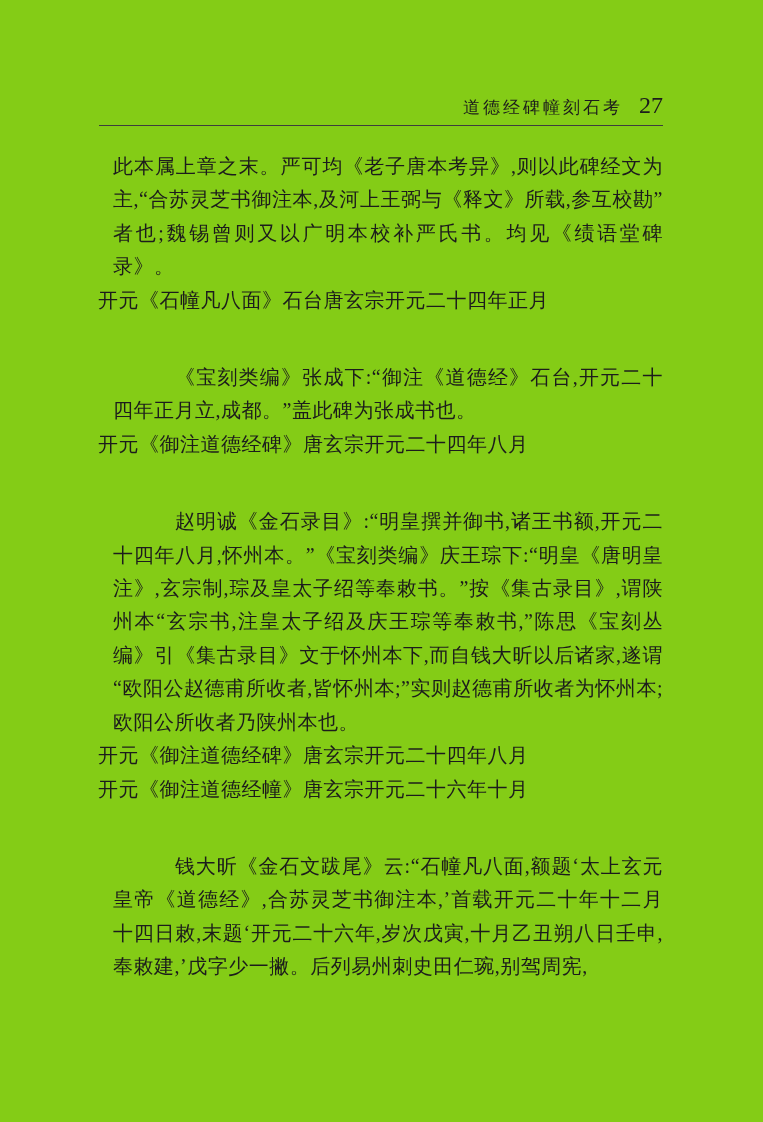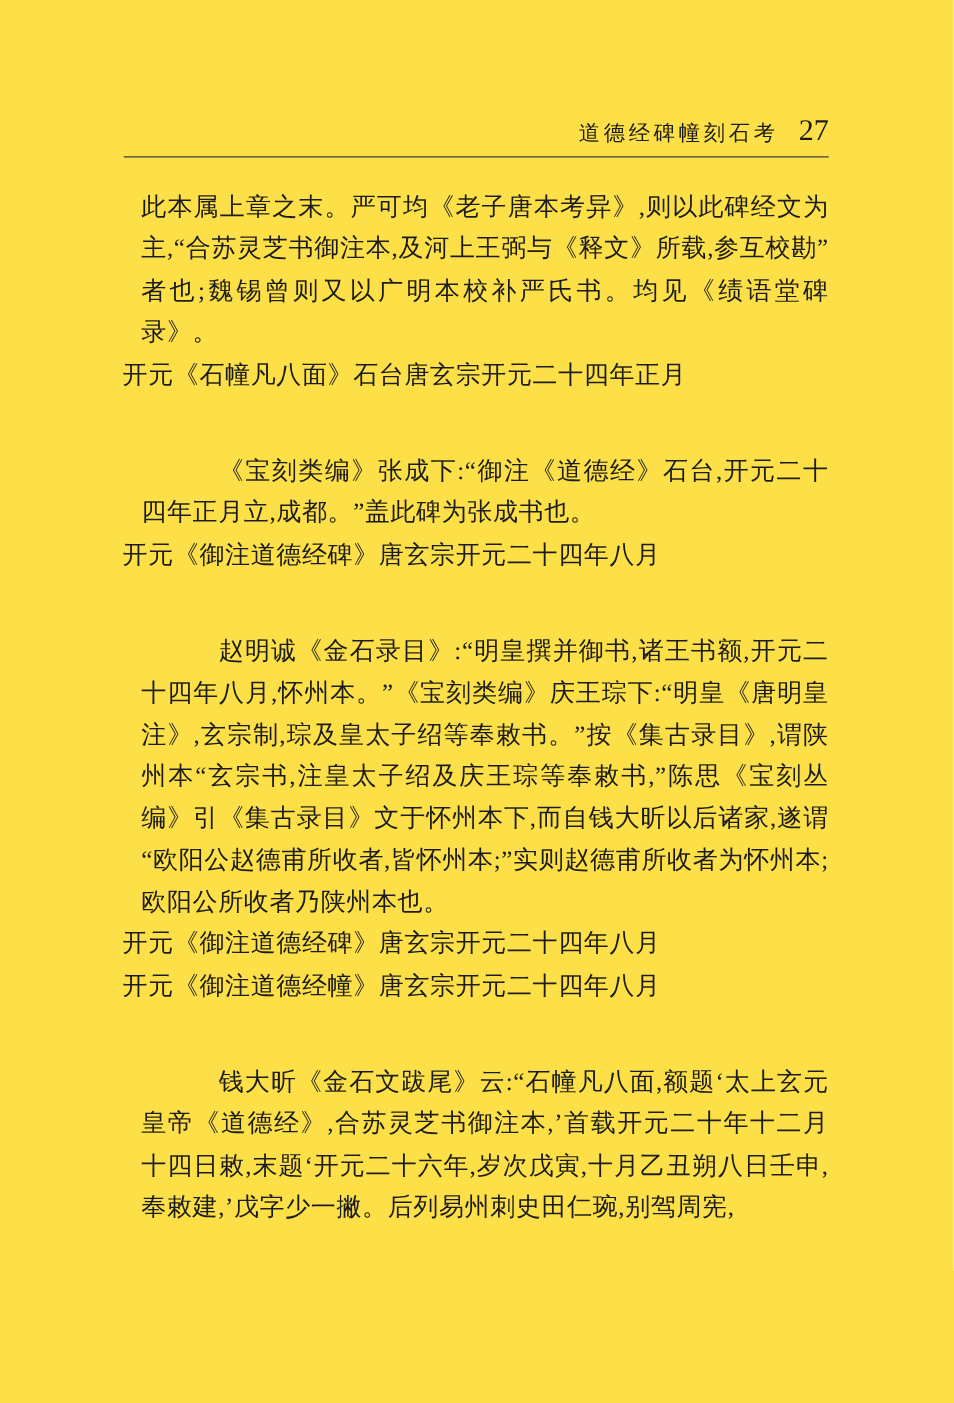--- a/index.html
+++ b/index.html
@@ -4,21 +4,21 @@
 <style>
   html, body {
     margin: 0;
     padding: 0;
     background: #ffffff;
   }
   .page {
     position: relative;
     width: 763px;
     height: 1122px;
-    background: #fde047;
+    background: #84cc16;
     overflow: hidden;
     font-family: "Liberation Serif", "DejaVu Serif", serif;
     color: #1c1c1c;
   }
   .running-header {
     position: absolute;
     top: 92px;
     left: 98px;
     width: 565px;
     display: flex;
@@ -93,19 +93,19 @@
 
     <p class="para quote">《宝刻类编》张成下:“御注《道德经》石台,开元二十四年正月立,成都。”盖此碑为张成书也。</p>
 
     <h2 class="entry-heading">开元《御注道德经碑》唐玄宗开元二十四年八月</h2>
 
     <p class="para quote">赵明诚《金石录目》:“明皇撰并御书,诸王书额,开元二十四年八月,怀州本。”《宝刻类编》庆王琮下:“明皇《唐明皇注》,玄宗制,琮及皇太子绍等奉敕书。”按《集古录目》,谓陕州本“玄宗书,注皇太子绍及庆王琮等奉敕书,”陈思《宝刻丛编》引《集古录目》文于怀州本下,而自钱大昕以后诸家,遂谓“欧阳公赵德甫所收者,皆怀州本;”实则赵德甫所收者为怀州本;欧阳公所收者乃陕州本也。</p>
 
     <h2 class="entry-heading">开元《御注道德经碑》唐玄宗开元二十四年八月</h2>
 
 
-    <h2 class="entry-heading">开元《御注道德经幢》唐玄宗开元二十四年八月</h2>
+    <h2 class="entry-heading">开元《御注道德经幢》唐玄宗开元二十六年十月</h2>
 
     <p class="para quote">钱大昕《金石文跋尾》云:“石幢凡八面,额题‘太上玄元皇帝《道德经》,合苏灵芝书御注本,’首载开元二十年十二月十四日敕,末题‘开元二十六年,岁次戊寅,十月乙丑朔八日壬申,奉敕建,’戊字少一撇。后列易州刺史田仁琬,别驾周宪,</p>
 
   </main>
 
 </div>
 
 </body></html>

